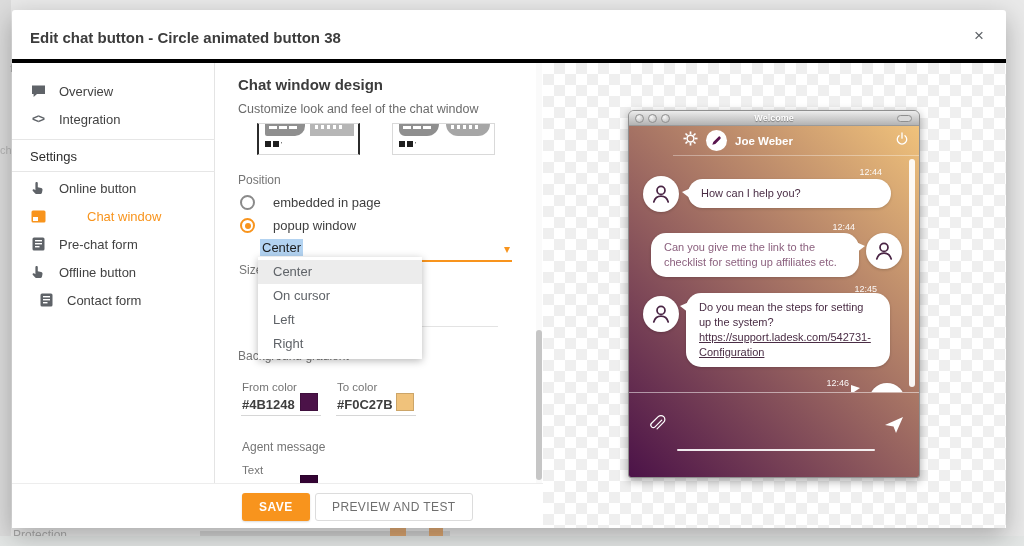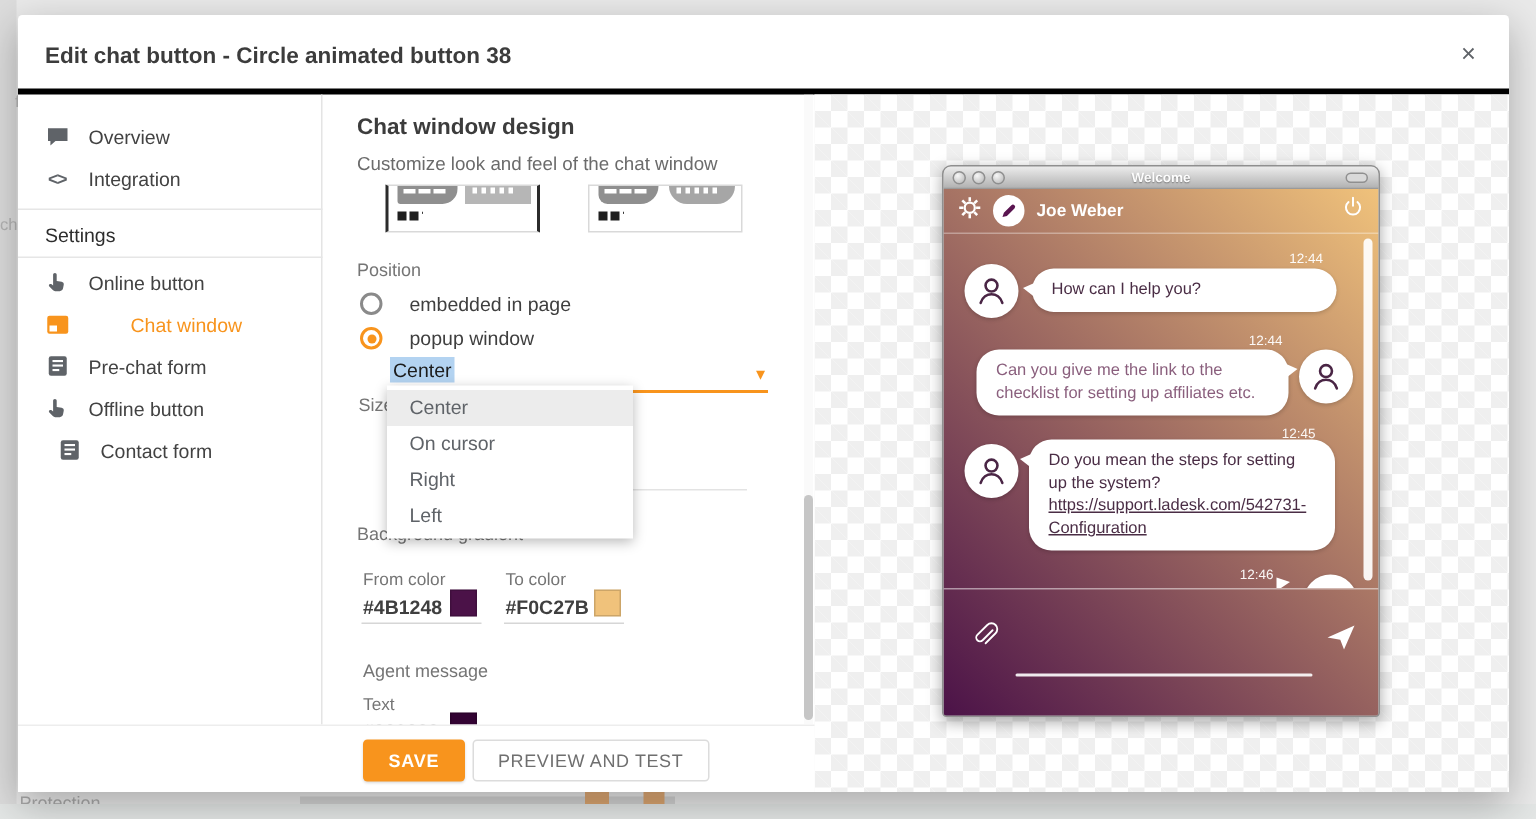--- a/index.html
+++ b/index.html
@@ -97,21 +97,21 @@
               border-radius:6px 6px 3px 3px; overflow:hidden; box-shadow:0 3px 10px rgba(0,0,0,.35); background:#ccc; }
   .chat-titlebar { position:relative; height:15px; background:linear-gradient(#ececec,#b3b3b3); border-bottom:1px solid #9a9a9a; }
   .tl-dot { position:absolute; top:3px; width:9px; height:9px; border-radius:50%;
             background:radial-gradient(circle at 35% 30%, #f7f7f7, #b5b5b5); border:1px solid #8f8f8f; }
   .chat-title { position:absolute; left:0; right:0; top:2px; text-align:center; font-size:9px; font-weight:bold;
                 color:#fdfdfd; text-shadow:0 1px 1px rgba(0,0,0,.4); }
   .tl-pill { position:absolute; right:7px; top:4px; width:15px; height:7px; border-radius:4px; background:#d9d9d9; border:1px solid #8f8f8f; }
 
   .chat-grad { position:relative; height:352px; background:linear-gradient(45deg,#4B1248,#F0C27B); }
   .chat-header { position:relative; height:30px; display:flex; align-items:center; padding:0 10px; gap:8px;
-                 border-bottom:1px solid rgba(255,255,255,.35); }
+                 border-bottom:1px solid rgba(255,255,255,.35);margin-left:44px; }
   .agent-avatar { width:21px; height:21px; border-radius:50%; background:#fff; display:flex; align-items:center; justify-content:center; }
   .agent-name { font-size:11.5px; font-weight:bold; color:#fff; }
   .power { margin-left:auto; }
 
   .chat-msgs { position:relative; height:236px; overflow:hidden; }
   .chat-scrollbar { position:absolute; right:4px; top:3px; width:6px; height:228px; background:rgba(255,255,255,.92); border-radius:3px; }
 
   .ts { position:absolute; font-size:9px; color:rgba(255,255,255,.95); }
   .msg-avatar { position:absolute; width:36px; height:36px; border-radius:50%; background:#fff;
                 display:flex; align-items:center; justify-content:center; box-shadow:0 1px 3px rgba(0,0,0,.2); }
@@ -292,22 +292,22 @@
       <div class="swatch" style="left: 181px; top: 330px; background: rgb(240, 194, 123);"></div>
 
       <div class="m-label" style="left:27px; top:377px;">Agent message</div>
       <div class="color-field-label" style="left:27px; top:401px;">Text</div>
       <div class="color-value" style="left:27px; top:417px;">#330333</div>
       <div class="swatch" style="left: 85px; top: 412px; background: rgb(51, 3, 51);"></div>
 
       <div class="dropdown-menu">
         <div class="dd-item hl">Center</div>
         <div class="dd-item">On cursor</div>
+        <div class="dd-item">Left</div>
         <div class="dd-item">Right</div>
-        <div class="dd-item">Left</div>
       </div>
 
       <div class="main-scroll">
         <div class="main-scroll-thumb"></div>
       </div>
     </div>
 
     <div class="preview-pane">
       <div class="chat-win">
 

